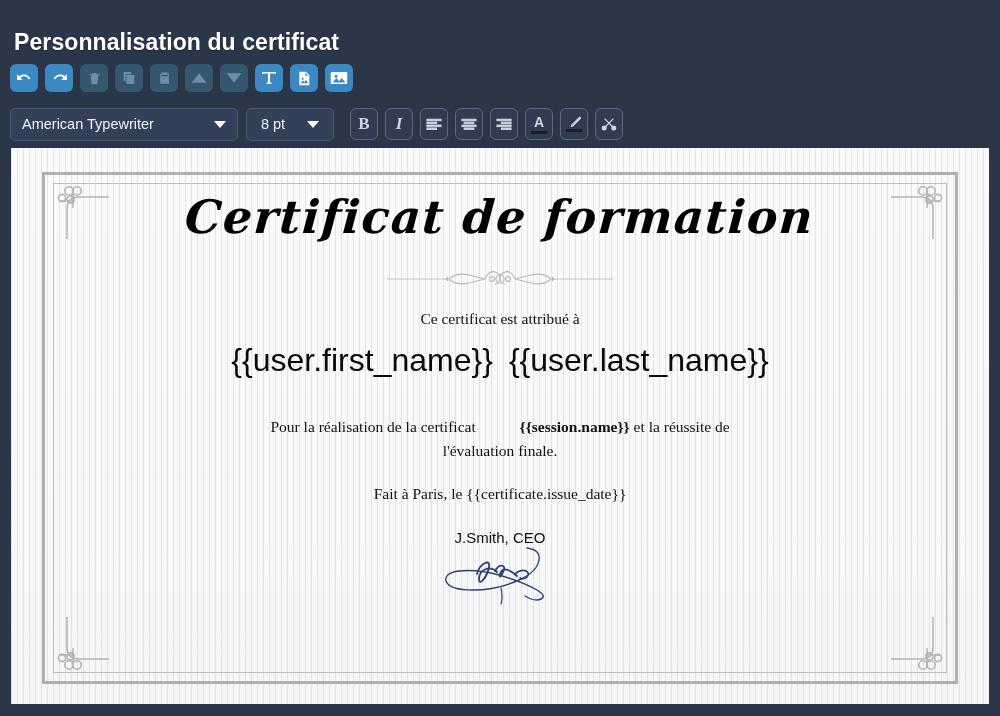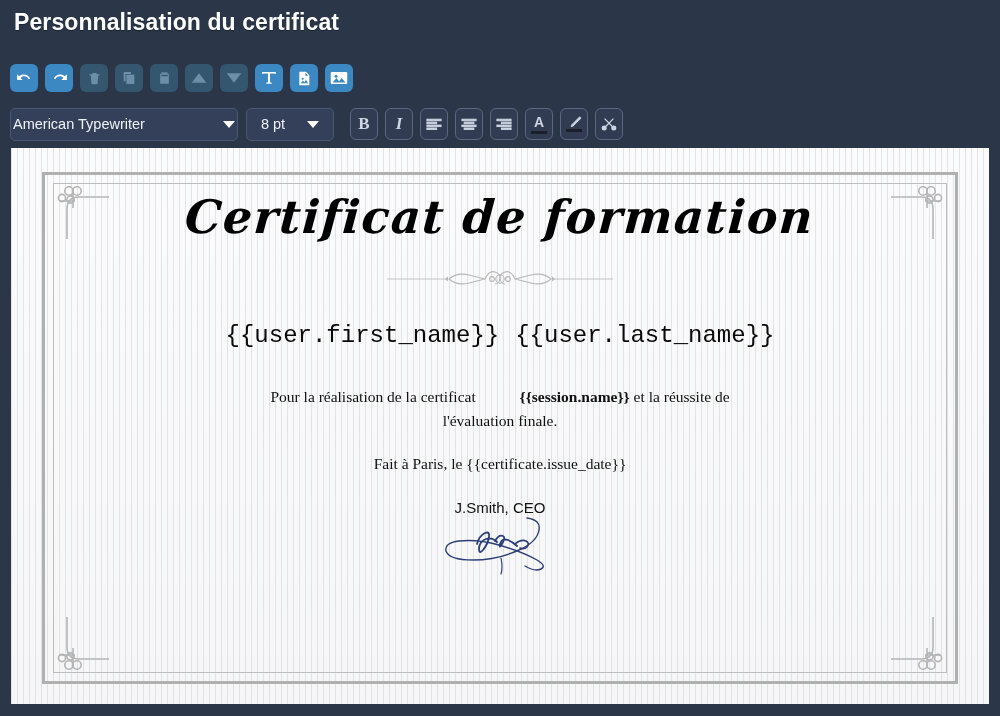--- a/index.html
+++ b/index.html
@@ -11,23 +11,23 @@
   }
 
   body {
     background: #2b3749;
     font-family: "Liberation Sans", sans-serif;
   }
 
   
   .app-header {
     height: 56px;
-    padding: 9px 14px;
-    display: flex;
-    align-items: flex-start;
+    padding: 0 14px;
+    display: flex;
+    align-items: flex-end;
     background: #2b3749;
   }
   .app-title {
     color: #ffffff;
     font-size: 23px;
     font-weight: bold;
     letter-spacing: 0.1px;
     text-shadow: 0 1px 1px rgba(0,0,0,0.35);
   }
 
@@ -68,21 +68,21 @@
     background: #2b3749;
   }
   .select-box {
     height: 33px;
     background: #34405a;
     border: 1px solid #4a5773;
     border-radius: 5px;
     display: flex;
     align-items: center;
     justify-content: space-between;
-    padding: 0 2px;
+    padding: 0 11px;
     color: #eef2f7;
     font-size: 14.5px;
     cursor: pointer;
     gap: 12px;
   }
   .select-box.font-select { width: 228px; }
   .select-box.size-select { width: 88px; justify-content: center; gap: 22px; }
   .caret {
     width: 0; height: 0;
     border-left: 6px solid transparent;
@@ -168,23 +168,23 @@
   .divider-orn svg { display: block; width: 230px; height: 26px; }
 
   .cert-attributed {
     margin-top: 18px;
     font-family: "Liberation Serif", "DejaVu Serif", serif;
     font-size: 15.5px;
     color: #111111;
   }
 
   .cert-name {
-    margin-top: 30px;
-    font-family: Liberation Mono, monospace;
-    font-size: 24px;
+    margin-top: 14px;
+    font-family: Liberation Sans, sans-serif;
+    font-size: 32px;
     color: #0a0a0a;
     white-space: nowrap;
   }
   .cert-name .gap { display: inline-block; width: 16px; }
 
   .cert-body {
     margin-top: 36px;
     width: 460px;
     font-family: "Liberation Serif", "DejaVu Serif", serif;
     font-size: 15.5px;
@@ -454,20 +454,21 @@
         <path d="M100 13 Q104 4 110 6 Q116 8 115 13 Q114 18 110 18"></path>
         <path d="M130 13 Q126 4 120 6 Q114 8 115 13 Q116 18 120 18"></path>
         <circle cx="115" cy="13" r="4.2"></circle>
         <circle cx="107" cy="13" r="2.4"></circle>
         <circle cx="123" cy="13" r="2.4"></circle>
         <path d="M60 13 l3 -2.5 0 5 z" fill="#b8b8b8" stroke="none"></path>
         <path d="M170 13 l-3 -2.5 0 5 z" fill="#b8b8b8" stroke="none"></path>
       </svg>
     </div>
 
+    <div class="cert-attributed">Ce certificat est attribué à</div>
 
     <div class="cert-name">
       <span>{{user.first_name}}</span><span class="gap"></span><span>{{user.last_name}}</span>
     </div>
 
     <div class="cert-body">
       <span>Pour la réalisation de la certificat </span><b>{{session.name}}</b><span> et la réussite de l'évaluation finale.</span>
     </div>
 
     <div class="cert-date">

